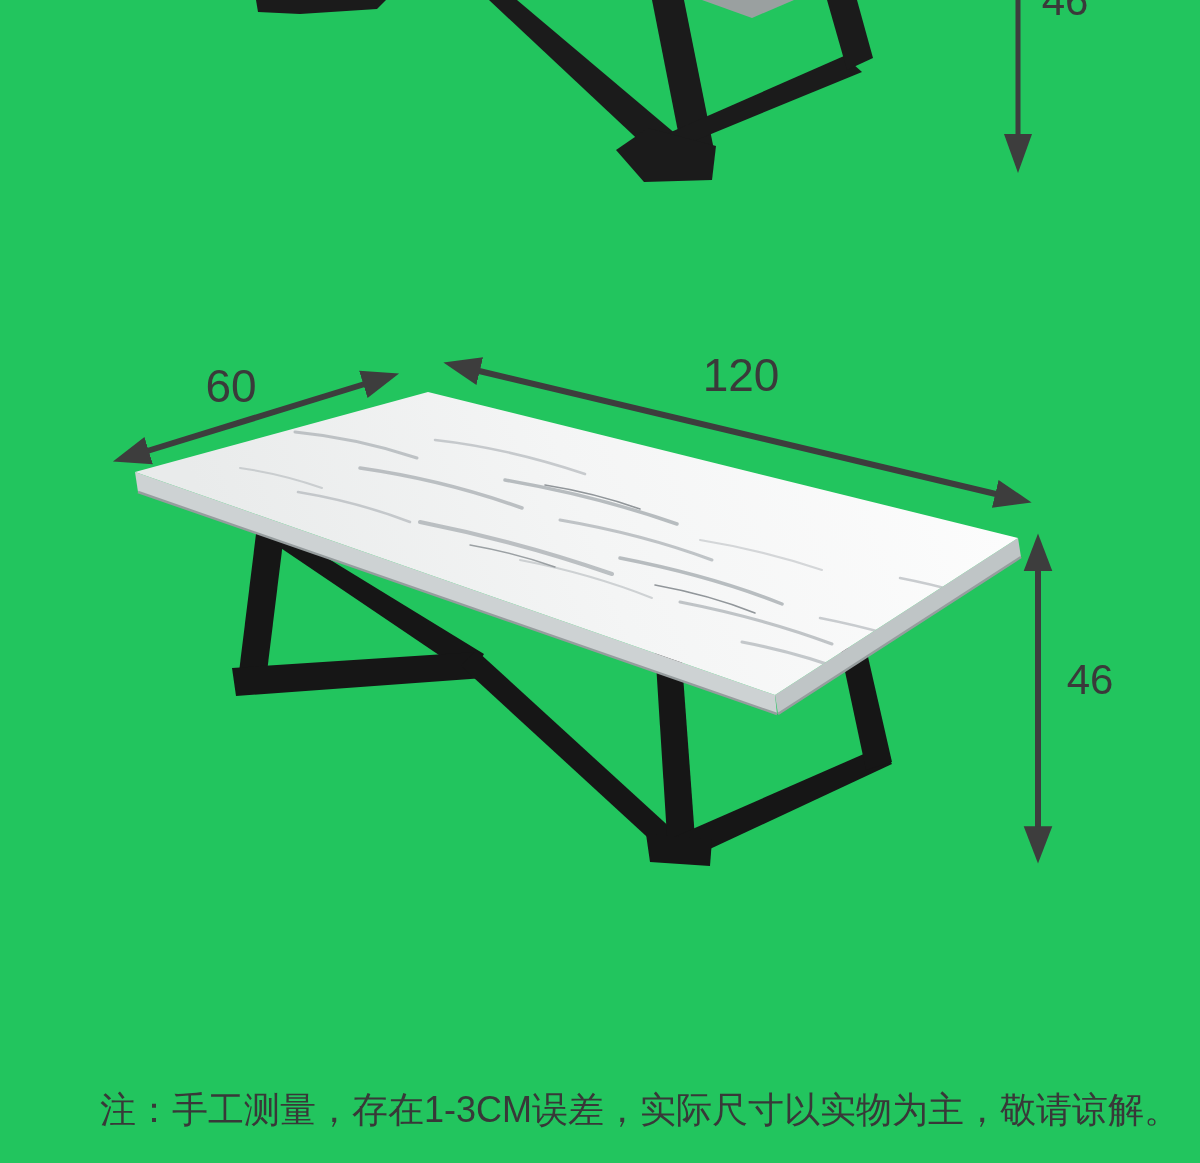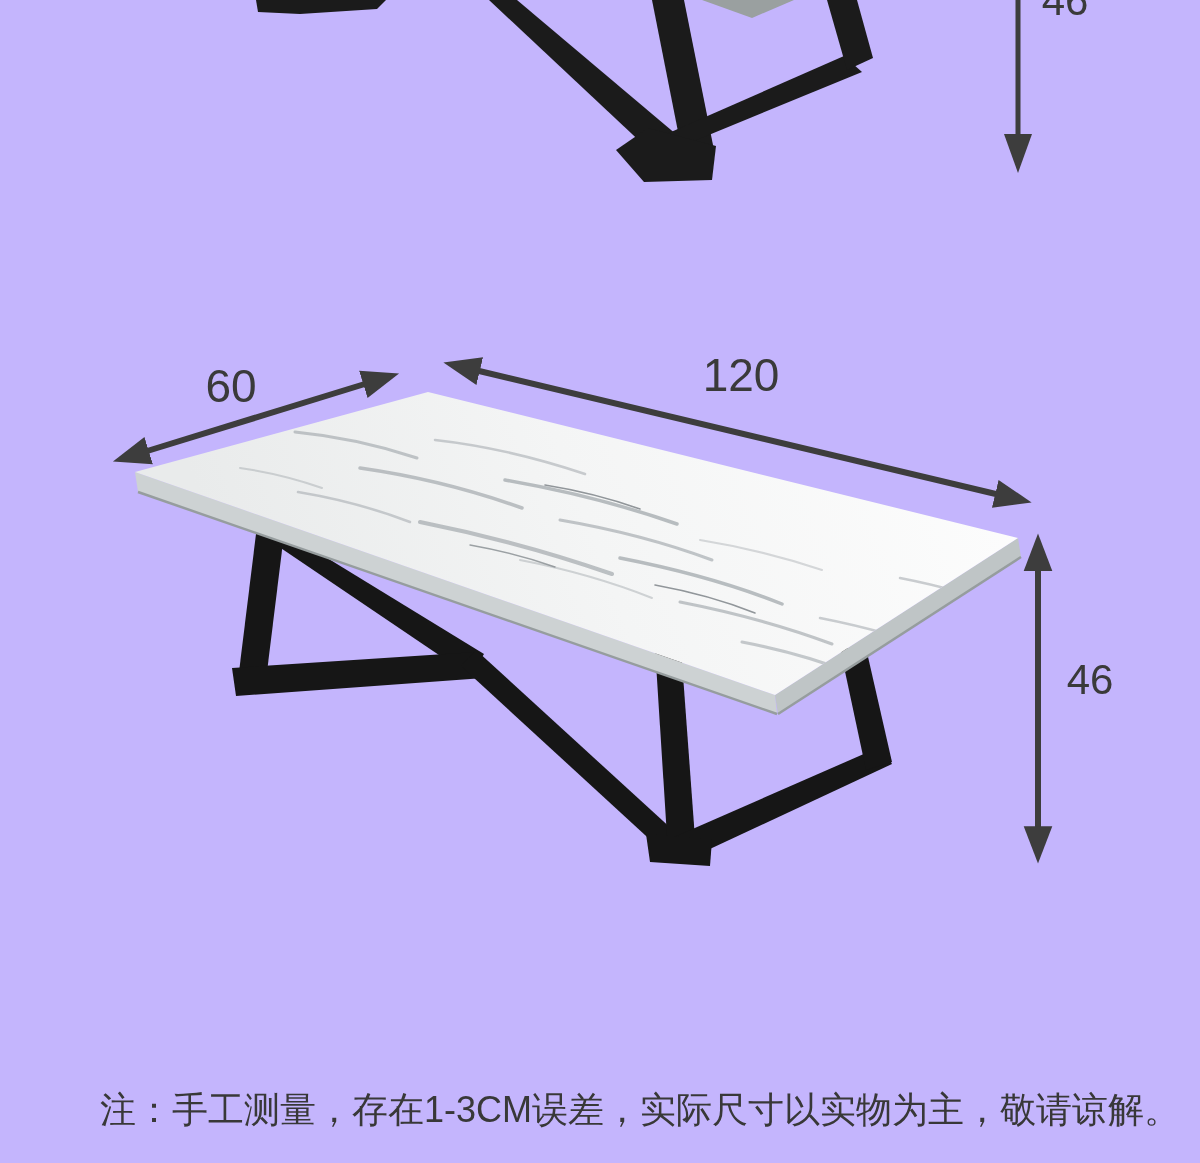--- a/index.html
+++ b/index.html
@@ -1,19 +1,19 @@
 <!DOCTYPE html>
 <html><head>
 <meta charset="utf-8">
 <style>
   html,body{margin:0;padding:0;background:#ffffff;}
   #canvas{
     position:relative;
     width:1200px;height:1163px;
-    background:#c4b5fd;
+    background:#22c55e;
     overflow:hidden;
     font-family:"Liberation Sans","DejaVu Sans",sans-serif;
   }
   #scene{position:absolute;left:0;top:0;}
   .dim-label{
     fill:#3a3a3a;
     font-family:"Liberation Sans","DejaVu Sans",sans-serif;
     font-weight:400;
   }
   .dim-label.big{font-size:46px;}

